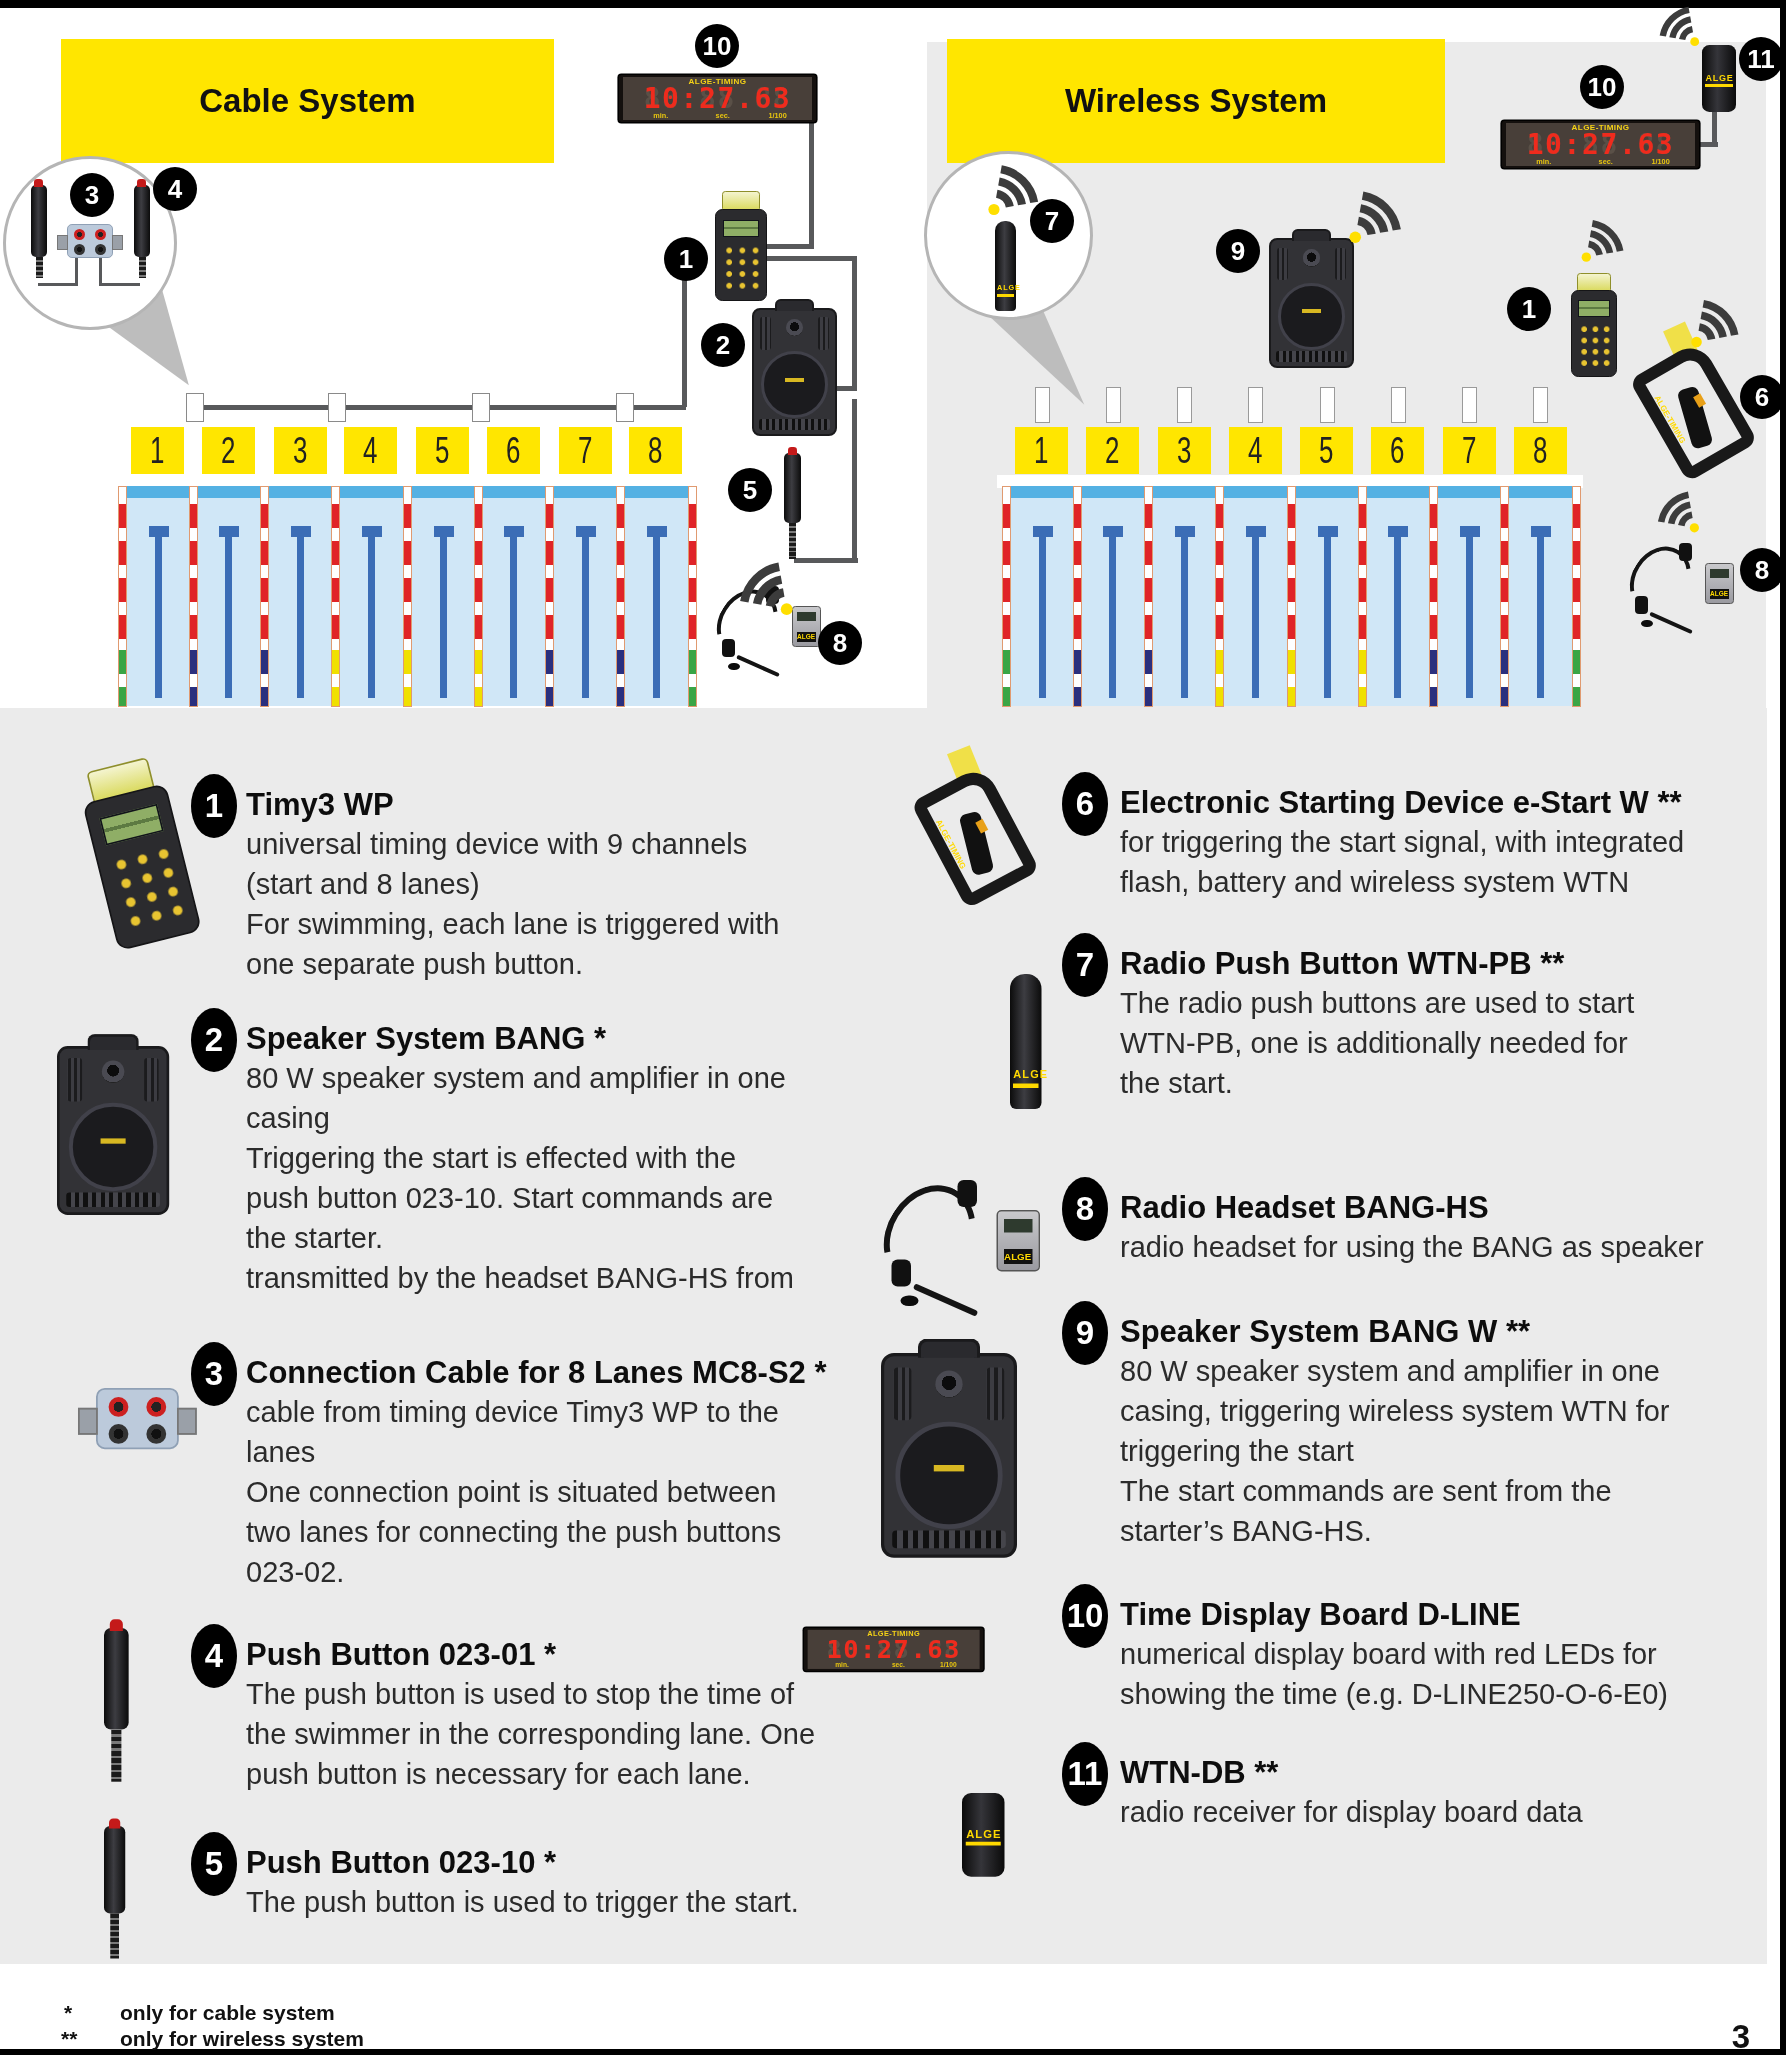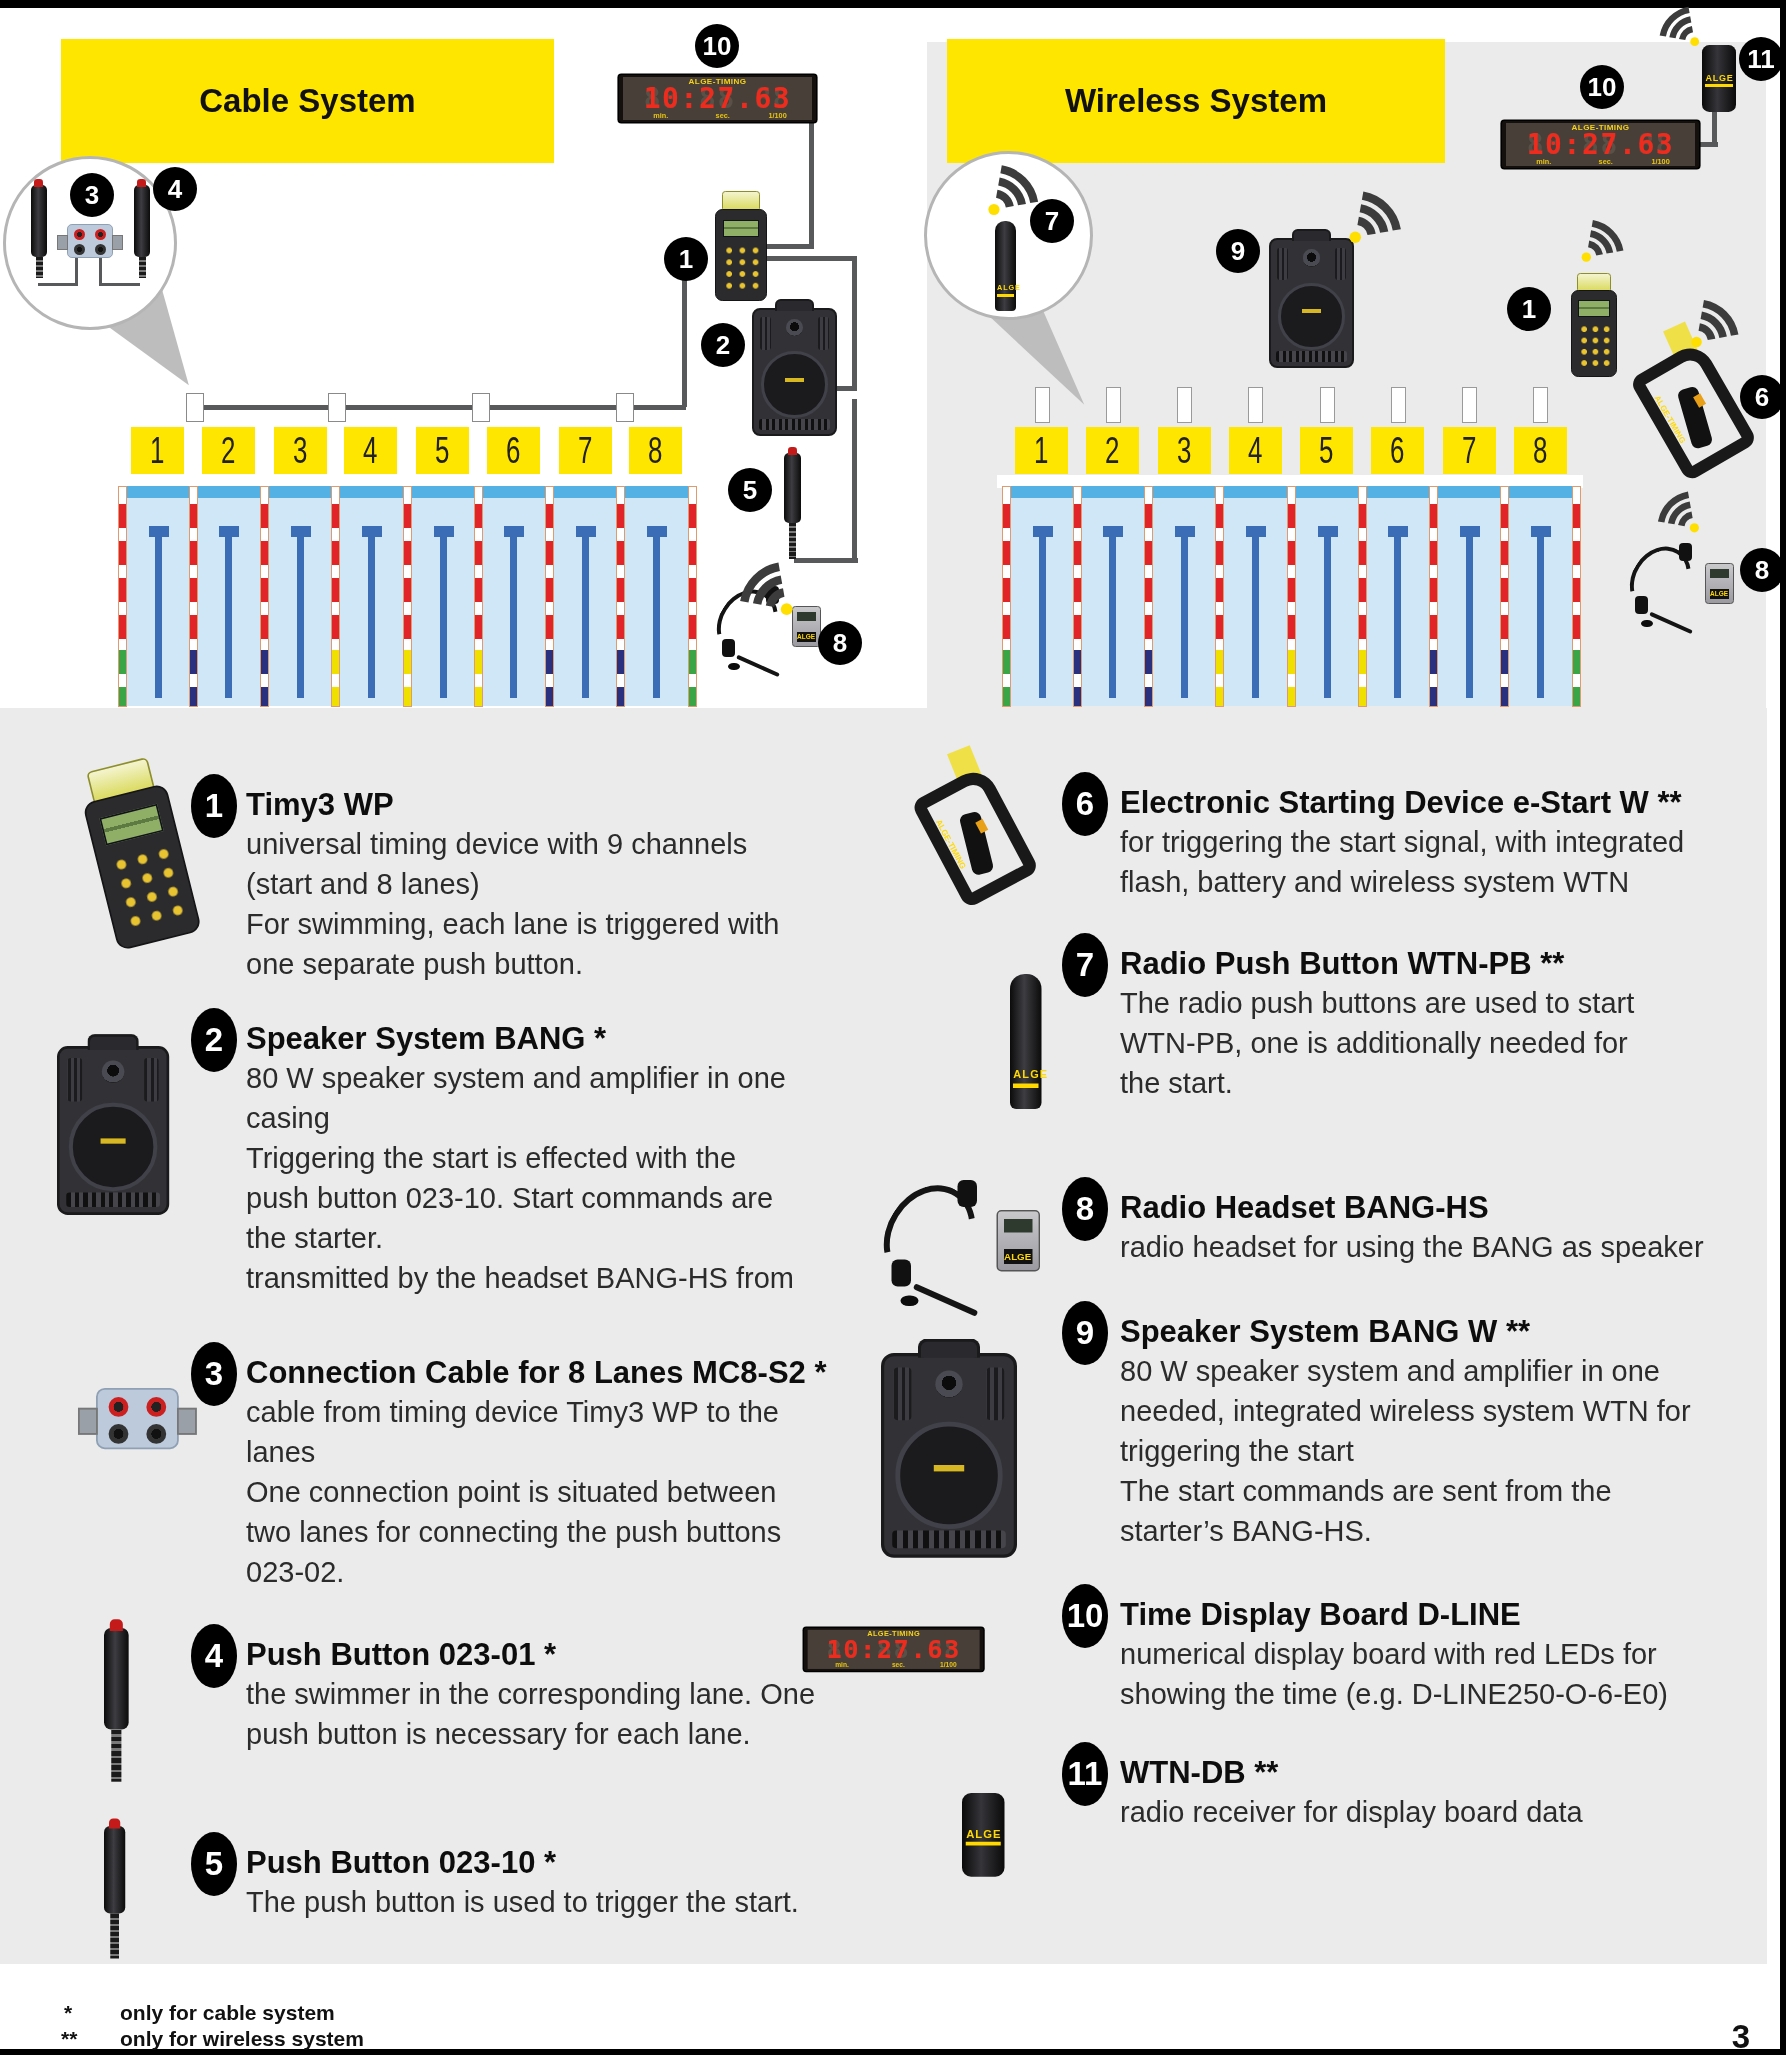--- a/index.html
+++ b/index.html
@@ -586,20 +586,21 @@
       <div class="bl">two lanes for connecting the push buttons</div>
       <div class="bl">023-02.</div>
     </div>
   </div>
   <div class="item" style="left:191px;top:1624px;width:676px;">
     <div class="lb">
         <span>4</span>
       </div>
     <div class="txt">
       <div class="ttl">Push Button 023-01 *</div>
+      <div class="bl">The push button is used to stop the time of</div>
       <div class="bl">the swimmer in the corresponding lane. One</div>
       <div class="bl">push button is necessary for each lane.</div>
     </div>
   </div>
   <div class="item" style="left:191px;top:1832px;width:676px;">
     <div class="lb">
         <span>5</span>
       </div>
     <div class="txt">
       <div class="ttl">Push Button 023-10 *</div>
@@ -637,21 +638,21 @@
       <div class="bl">radio headset for using the BANG as speaker</div>
     </div>
   </div>
   <div class="item r" style="left:1062px;top:1301px;width:700px;">
     <div class="lb">
         <span>9</span>
       </div>
     <div class="txt">
       <div class="ttl">Speaker System BANG W **</div>
       <div class="bl">80 W speaker system and amplifier in one</div>
-      <div class="bl">needed, integrated wireless system WTN for</div>
+      <div class="bl">casing, triggering wireless system WTN for</div>
       <div class="bl">triggering the start</div>
       <div class="bl">The start commands are sent from the</div>
       <div class="bl">starter’s BANG-HS.</div>
     </div>
   </div>
   <div class="item r" style="left:1062px;top:1584px;width:700px;">
     <div class="lb">
         <span>10</span>
       </div>
     <div class="txt">

